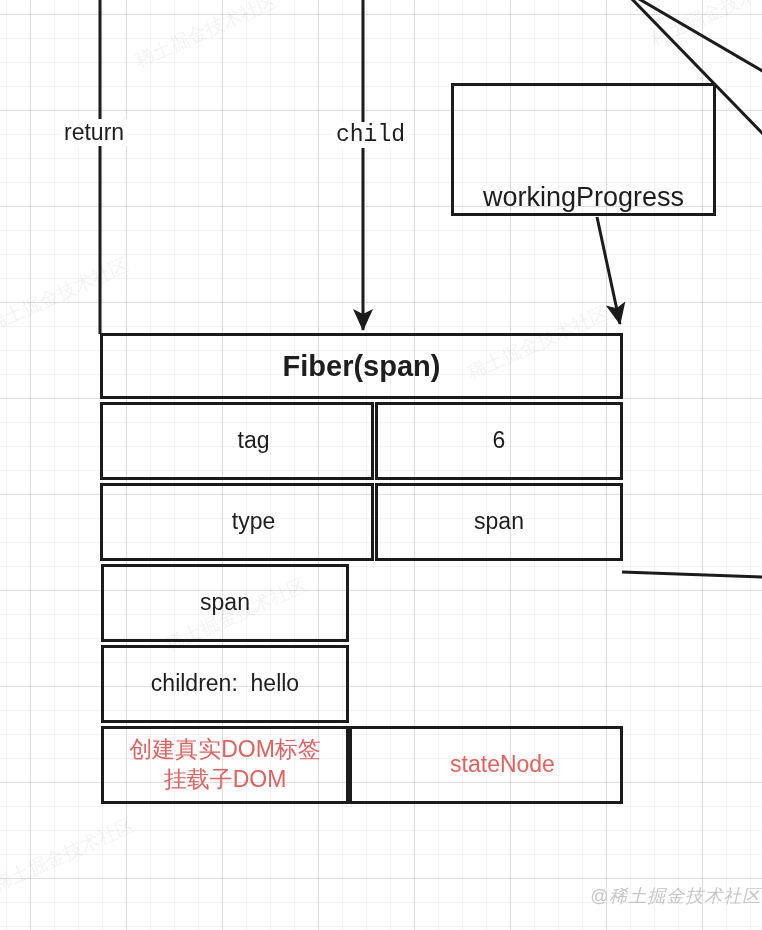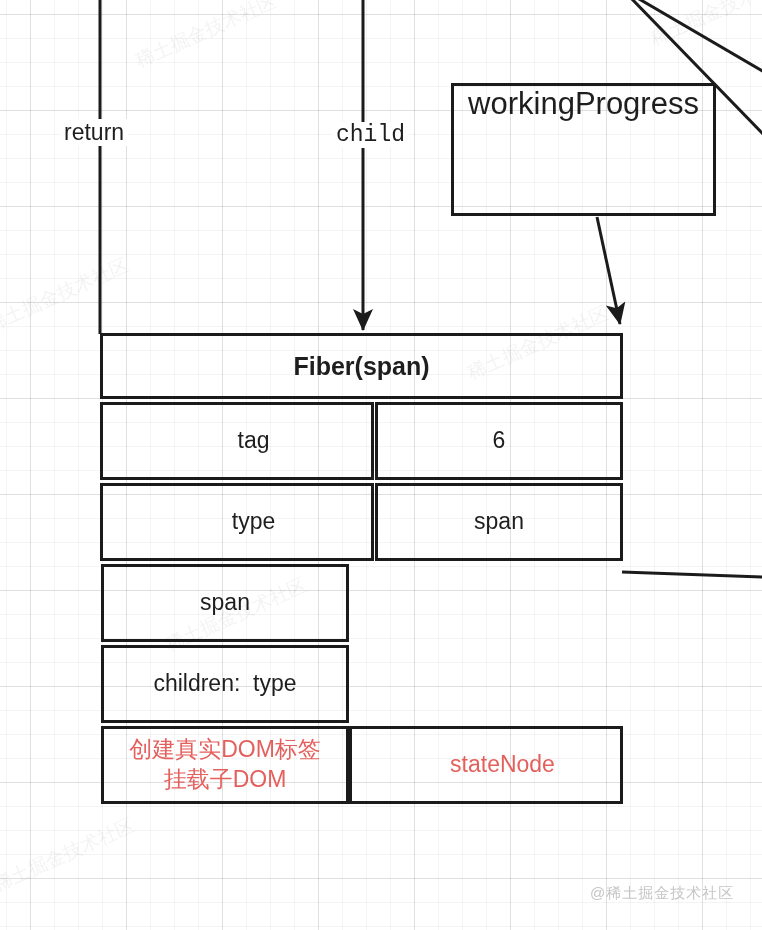--- a/index.html
+++ b/index.html
@@ -36,61 +36,62 @@
   .wm2 { left: 645px; top: -4px; }
   .wm3 { left: -18px; top: 282px; }
   .wm4 { left: 462px; top: 330px; }
   .wm5 { left: 160px; top: 602px; }
   .wm6 { left: -12px; top: 842px; }
 
   .credit-wm {
     position: absolute;
     left: 590px;
     top: 884px;
-    font-size: 15px;
+    font-size: 18px;
     color: #c6c6c6;
     letter-spacing: 1px;
     z-index: 1;
     white-space: nowrap;
+    font-style: italic;
   }
 
   
   .wp-box {
     position: absolute;
     left: 451px;
     top: 83px;
     width: 265px;
     height: 133px;
     border: 3px solid #1b1b1b;
     box-sizing: border-box;
     display: flex;
-    align-items: flex-start;
+    align-items: flex-end;
     justify-content: center;
-    font-size: 31px;
+    font-size: 27px;
     color: #1e1e1e;
     z-index: 2;
   }
 
   
   .fiber-table {
     position: absolute;
     left: 100px;
     top: 333px;
     width: 523px;
     z-index: 2;
   }
   .fiber-header {
     height: 66px;
     border: 3px solid #1b1b1b;
     box-sizing: border-box;
     display: flex;
     align-items: center;
     justify-content: center;
     font-weight: bold;
-    font-size: 25px;
+    font-size: 29px;
     color: #1e1e1e;
   }
   .fiber-row {
     display: flex;
     margin-top: 3px;
     height: 78px;
   }
   .cell {
     border: 3px solid #1b1b1b;
     box-sizing: border-box;
@@ -156,21 +157,21 @@
       <div class="cell cell-val">6</div>
     </div>
     <div class="fiber-row">
       <div class="cell cell-key">type</div>
       <div class="cell cell-val">span</div>
     </div>
     <div class="fiber-row">
       <div class="cell cell-val">span</div>
     </div>
     <div class="fiber-row">
-      <div class="cell cell-val">children:  type</div>
+      <div class="cell cell-val">children:  hello</div>
     </div>
     <div class="fiber-row row-highlight">
       <div class="cell cell-val">创建真实DOM标签
 挂载子DOM</div>
       <div class="cell cell-key">stateNode</div>
     </div>
   </div>
 
   <svg class="lines-svg" width="762" height="930" viewBox="0 0 762 930">
     <defs>

